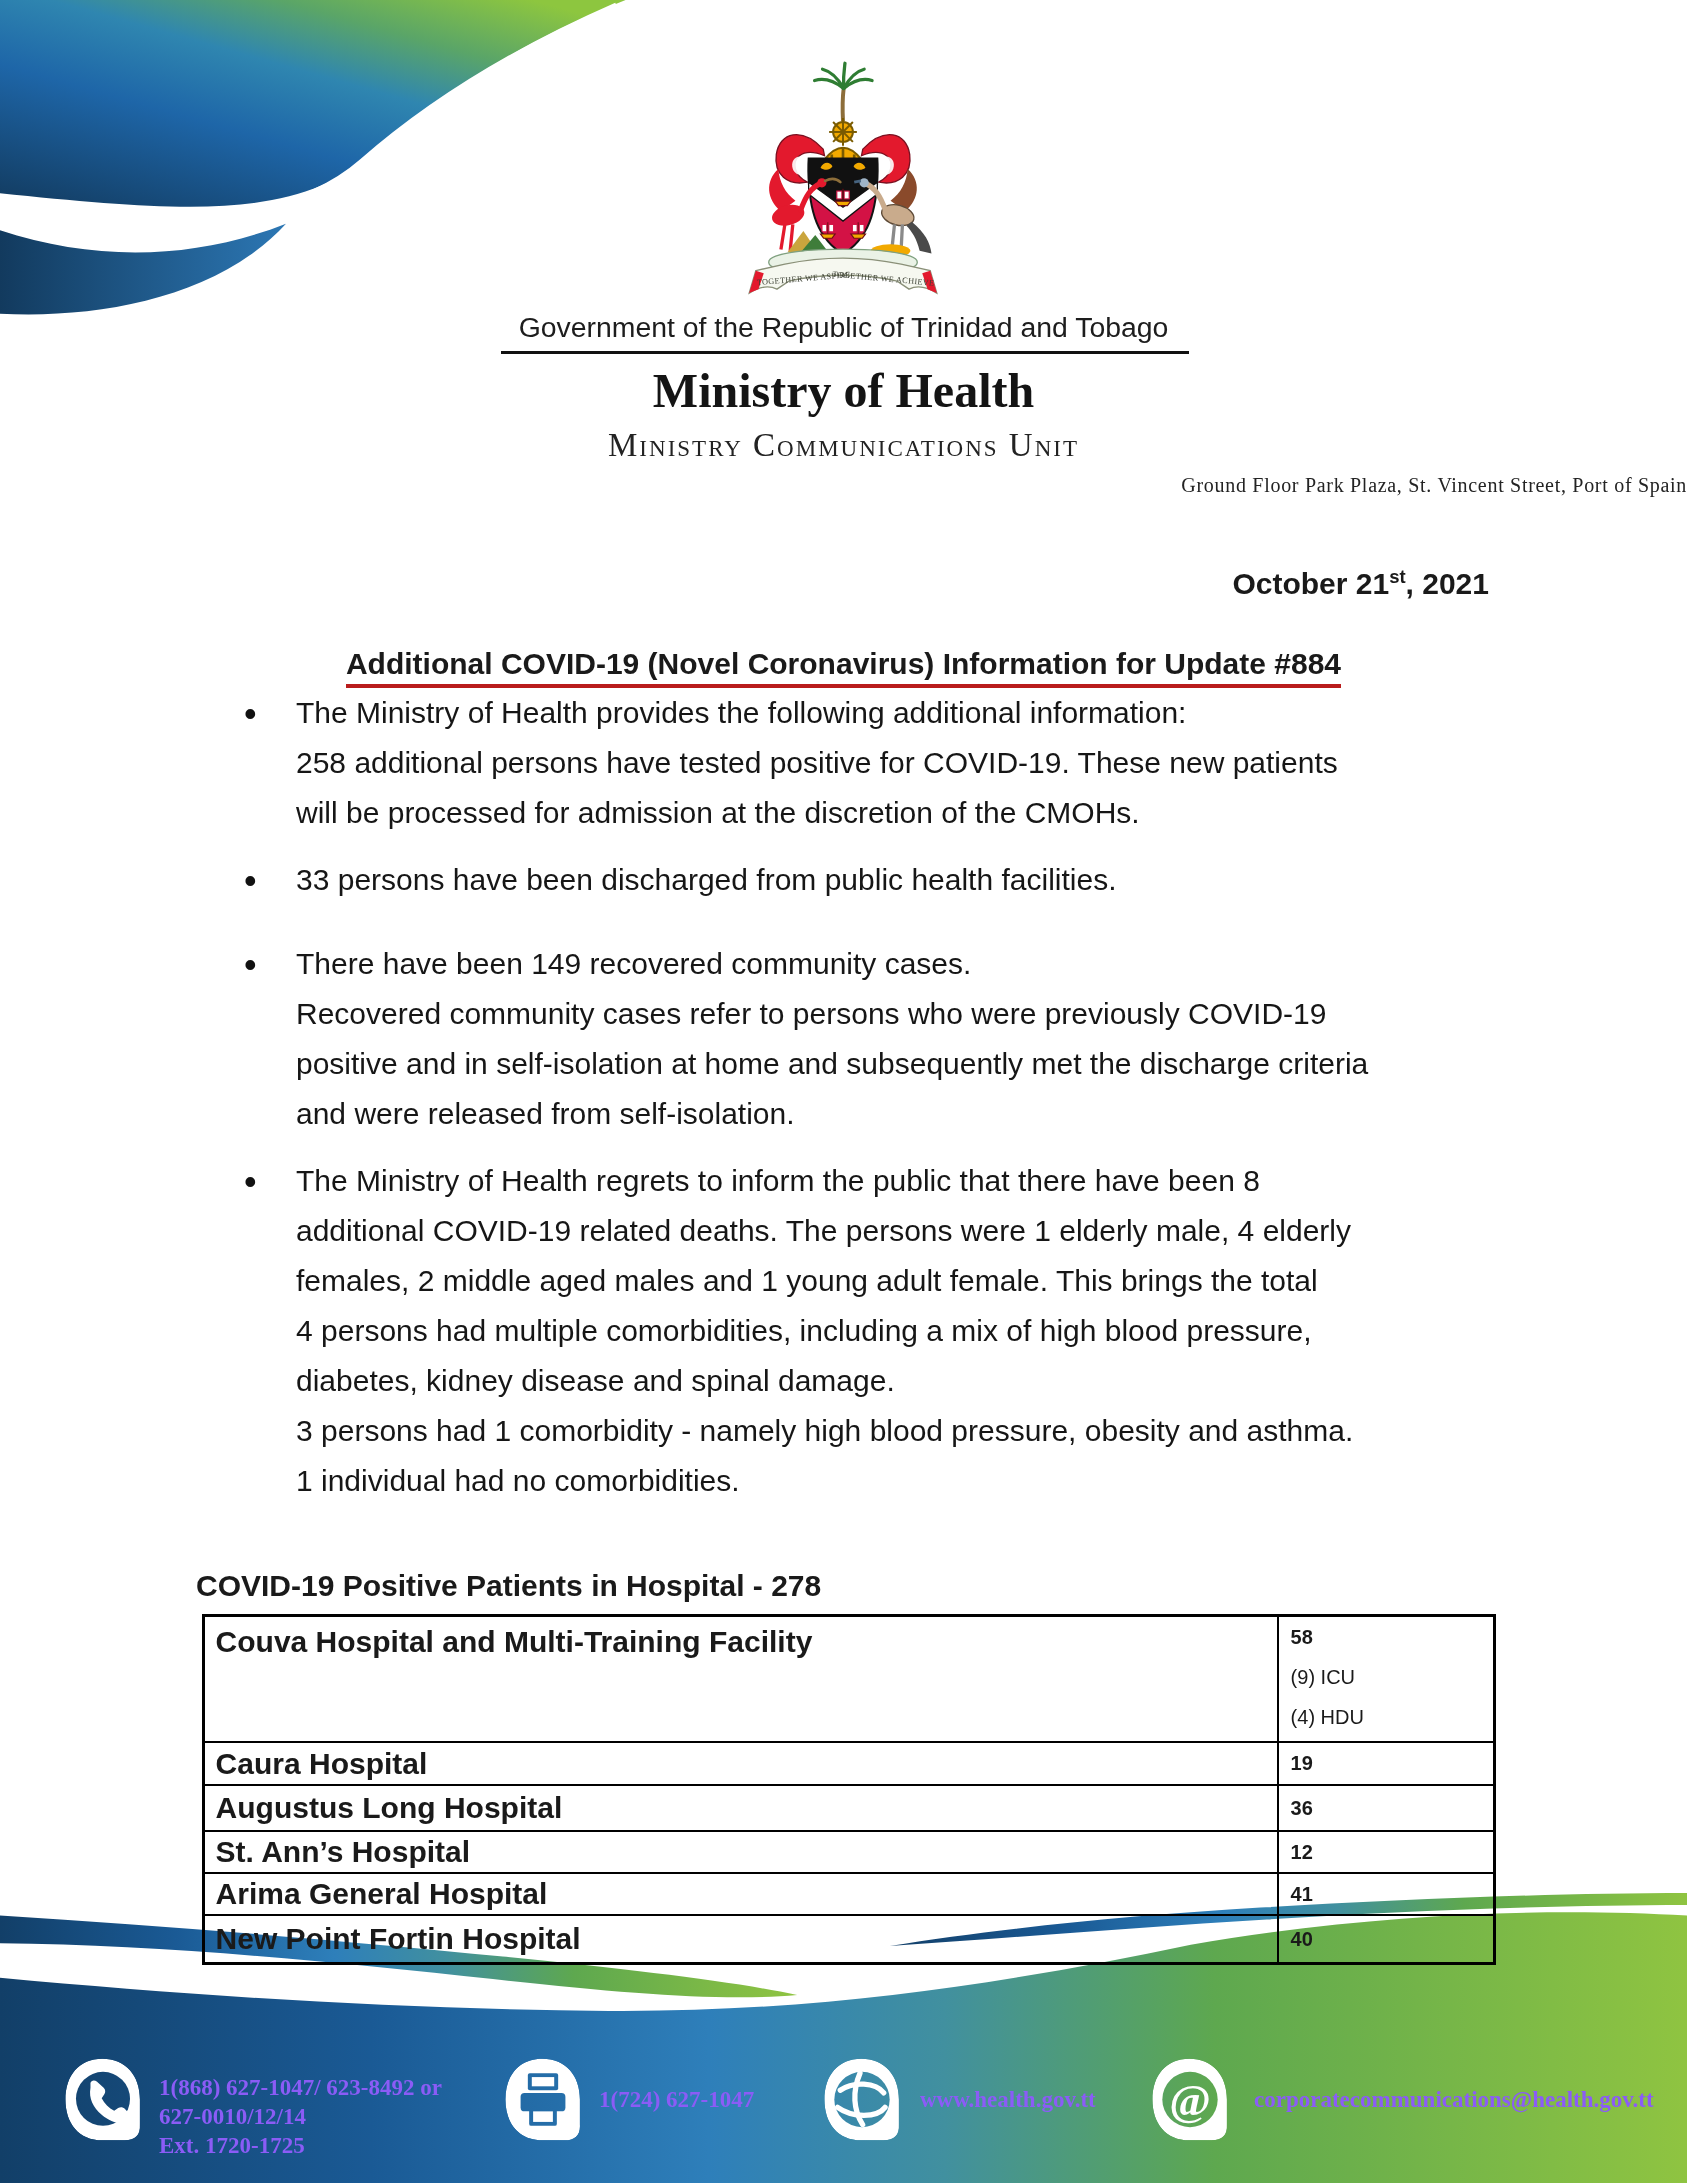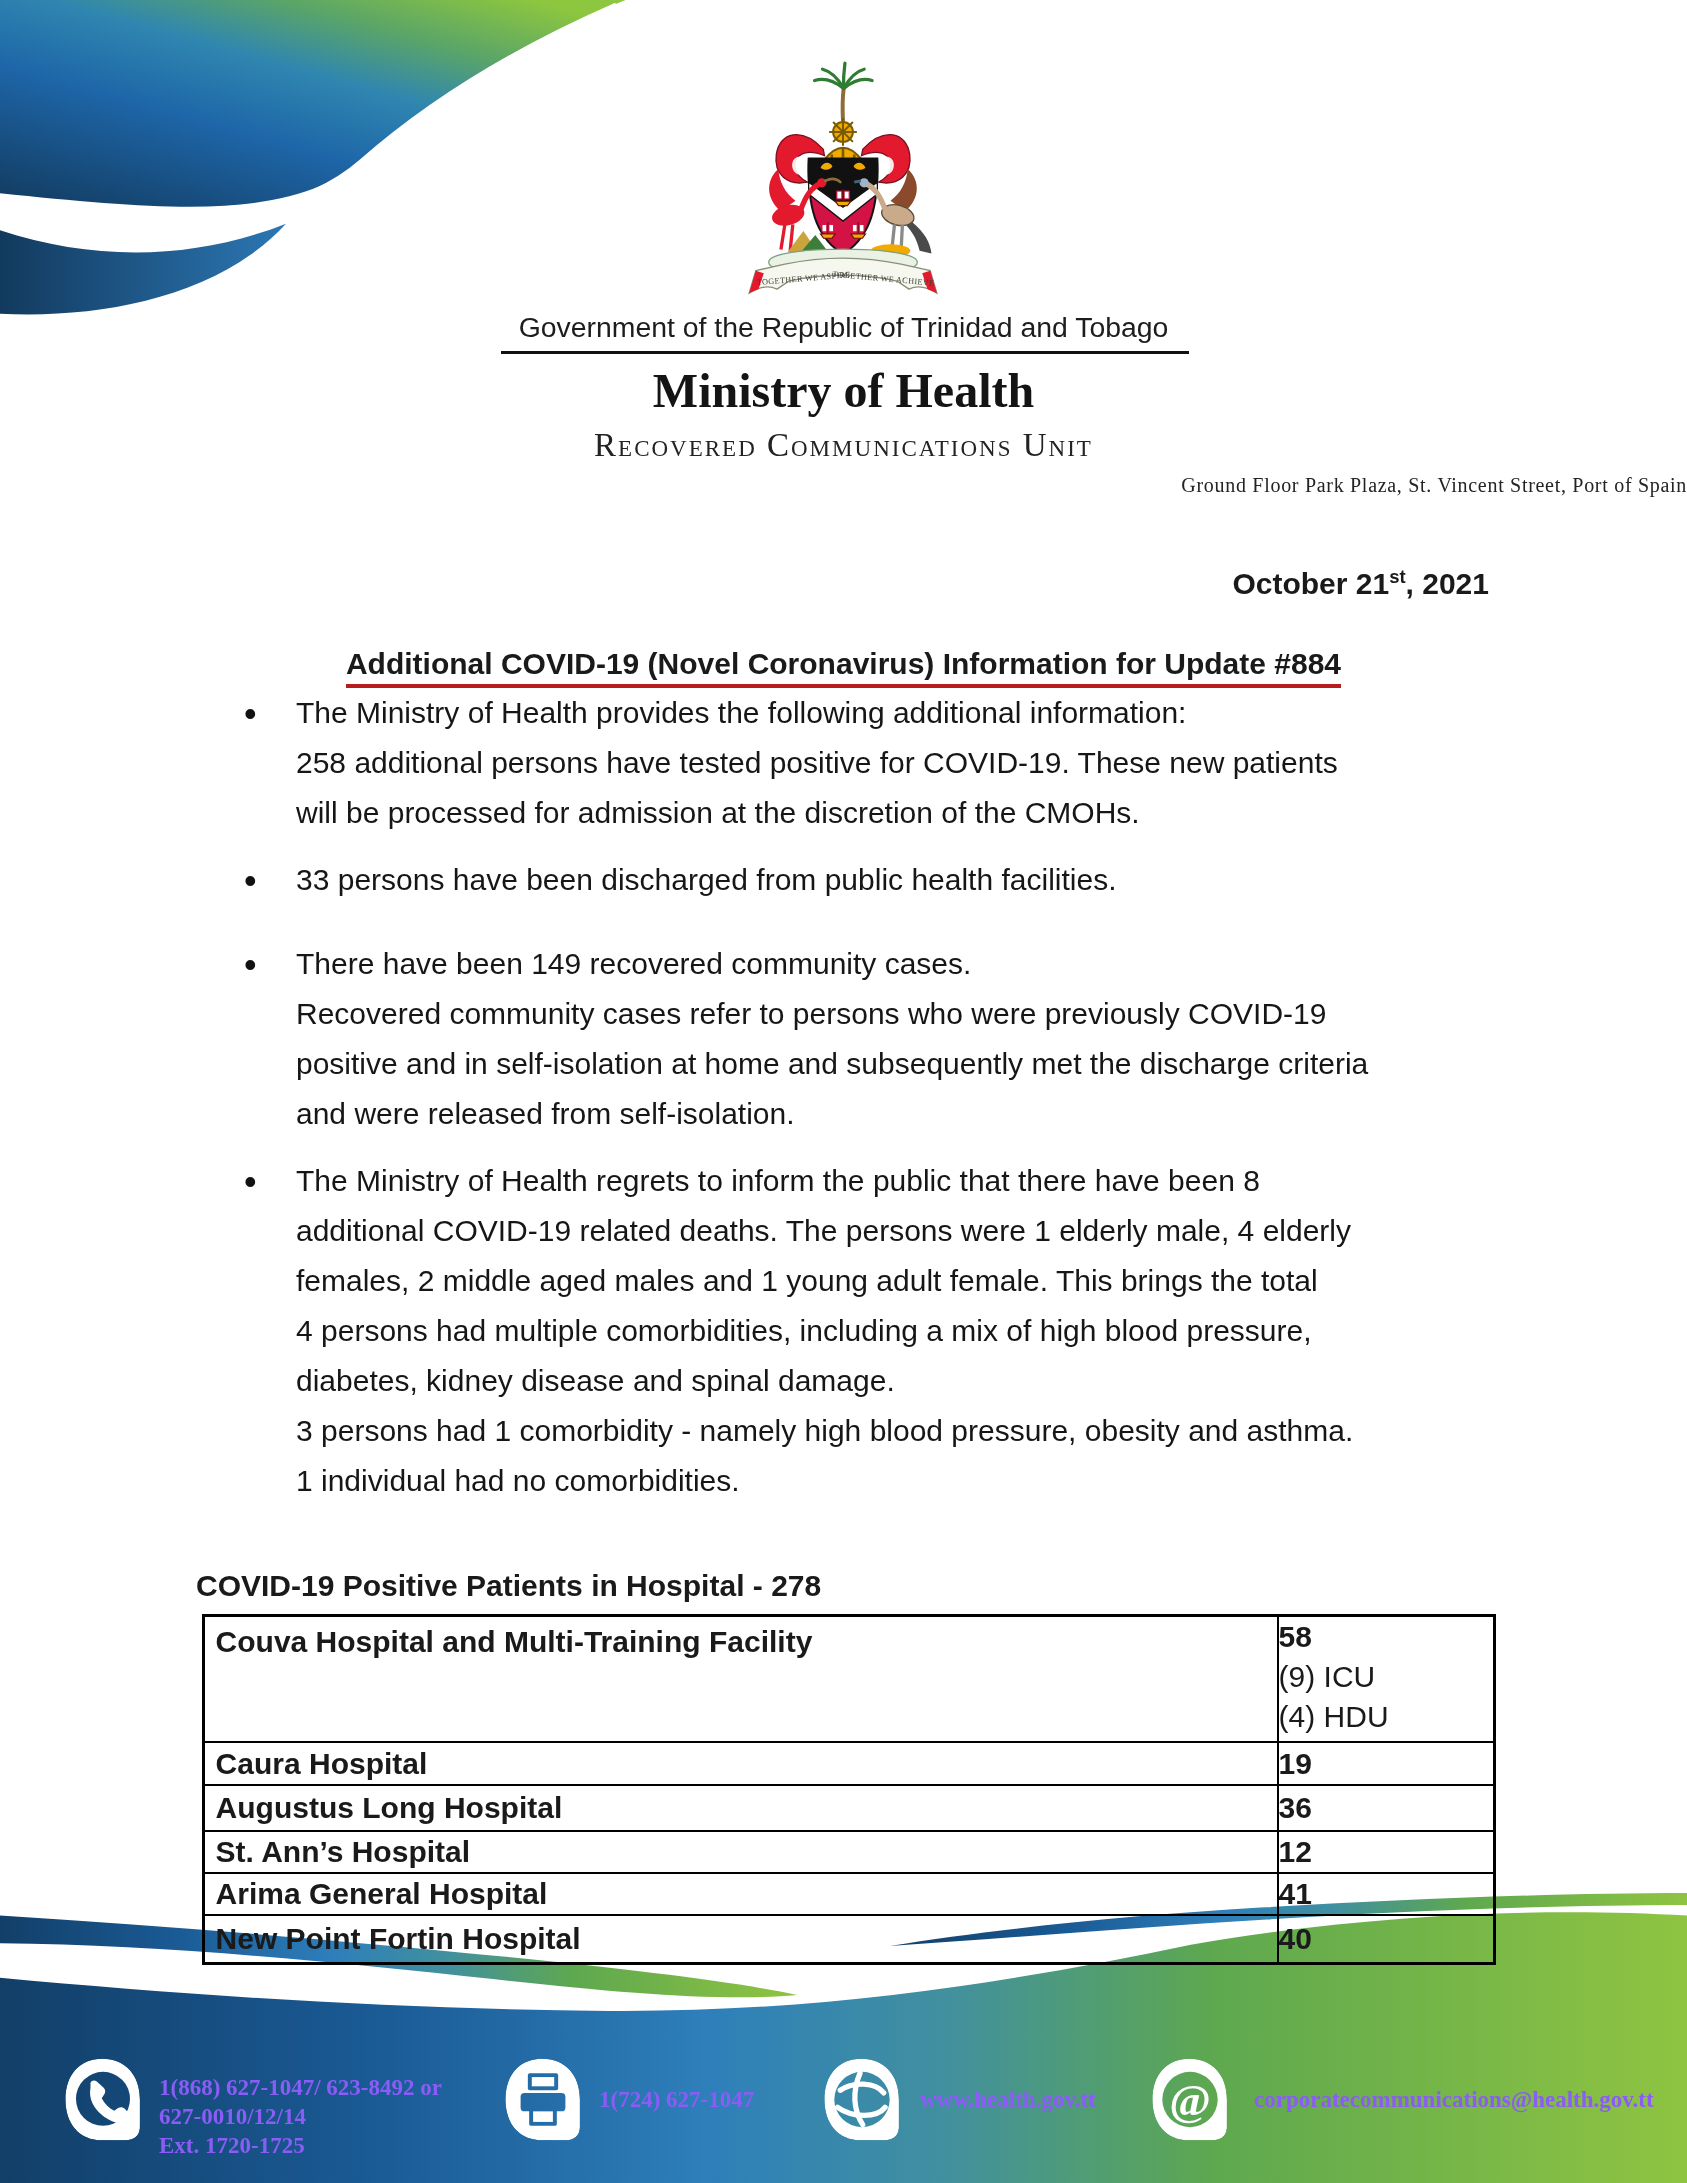--- a/index.html
+++ b/index.html
@@ -29,21 +29,21 @@
   .bullet::before{content:"\2022";position:absolute;left:-52px;top:5.3px;font-size:36px;color:#111;}
   .line{height:50px;display:flex;align-items:center;white-space:nowrap;font-size:30px;color:#161616;}
   .b1{top:688px;} .b2{top:855px;} .b3{top:939px;} .b4{top:1156px;}
   
   .tbl-heading{position:absolute;left:196px;top:1569px;font-size:30px;font-weight:bold;}
   .tbl{position:absolute;left:202px;top:1614px;width:1288px;border:3.3px solid #000;z-index:2;}
   .trow{display:flex;border-top:2.6px solid #000;}
   .trow:first-child{border-top:none;}
   .cell-name{width:1061px;border-right:2.6px solid #000;padding-left:10.6px;
              display:flex;align-items:center;font-size:30px;font-weight:bold;white-space:nowrap;}
-  .cell-val{flex:1;padding-left:0;font-size:30px;}
+  .cell-val{flex:1;padding-left:12px;font-size:20px;}
   .r1{height:124px;} .r2{height:41px;} .r3{height:44px;} .r4{height:40px;} .r5{height:40px;} .r6{height:46px;}
   .r1 .cell-name{align-items:flex-start;padding-top:8px;}
   .vline{height:40px;display:flex;align-items:center;}
   .vbold{font-weight:bold;}
   .cell-val.center{display:flex;align-items:center;font-weight:bold;}
   
   .band{position:absolute;left:0;top:1852px;width:1687px;height:331px;z-index:1;}
   .ficon{position:absolute;width:86px;height:87px;z-index:3;}
   .band-text{position:absolute;z-index:3;font-family:"Liberation Serif",serif;font-weight:bold;
              color:#8b5cf6;font-size:23px;white-space:nowrap;}
@@ -158,21 +158,21 @@
       <path d="M38,356 L48,322 L60,326 L52,350 Z" fill="#e3192d"></path>
       <path d="M322,356 L312,322 L300,326 L308,350 Z" fill="#e3192d"></path>
       <text x="121" y="338" transform="rotate(-5 121 338)" text-anchor="middle" font-size="12.5" font-family="Liberation Serif, serif" fill="#3c4034" letter-spacing="0.5">TOGETHER WE ASPIRE</text>
       <text x="241" y="338" transform="rotate(5 241 338)" text-anchor="middle" font-size="12.5" font-family="Liberation Serif, serif" fill="#3c4034" letter-spacing="0.5">TOGETHER WE ACHIEVE</text>
     </g>
   </svg>
 
   <div class="gov-line">Government of the Republic of Trinidad and Tobago</div>
   <div class="gov-rule"></div>
   <div class="ministry">Ministry of Health</div>
-  <div class="unit">Recovered Communications Unit</div>
+  <div class="unit">Ministry Communications Unit</div>
   <div class="address">Ground Floor Park Plaza, St. Vincent Street, Port of Spain</div>
 
   <div class="dateline"><span>October 21</span><sup>st</sup><span>, 2021</span></div>
 
   <div class="doc-title"><span>Additional COVID-19 (Novel Coronavirus) Information for Update #884</span></div>
 
   <div class="bullet b1">
     <div class="line">The Ministry of Health provides the following additional information:</div>
     <div class="line">258 additional persons have tested positive for COVID-19. These new patients</div>
     <div class="line">will be processed for admission at the discretion of the CMOHs.</div>

